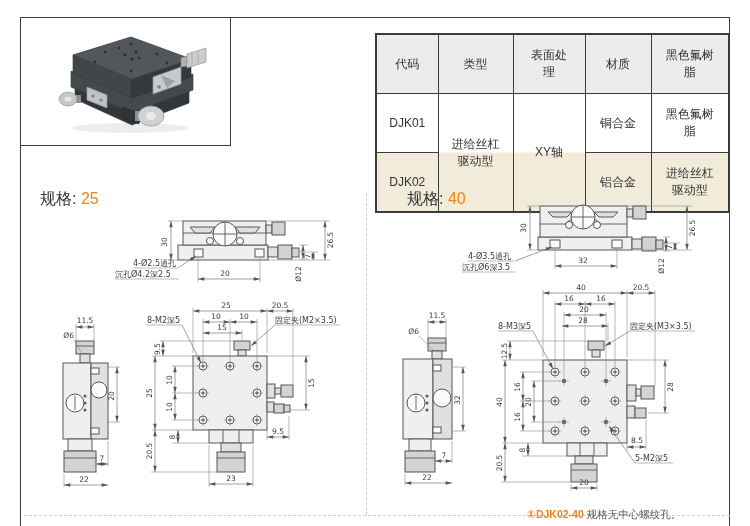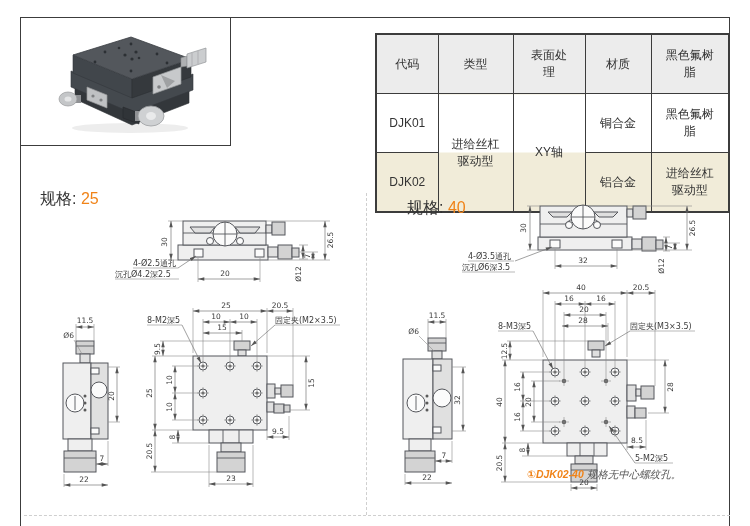--- a/index.html
+++ b/index.html
@@ -147,21 +147,21 @@
 </tbody>
   </table>
 
 <div class="abs vdash"></div>
 <div class="abs hdash"></div>
 
 <div class="abs spec-title" style="left:40px;top:189px;">
   <span>规格:</span>
   <span class="size">25</span>
 </div>
-<div class="abs spec-title" style="left:407px;top:198px;">
+<div class="abs spec-title" style="left:407px;top:189px;">
   <span>规格:</span>
   <span class="size">40</span>
 </div>
 
 <svg class="abs" style="left:22px;top:200px;" width="344" height="315" viewBox="0 0 344 315">
 
   <g>
     <rect class="o" x="156" y="45" width="90" height="15"></rect>
     <rect class="ow" x="172" y="49" width="9" height="8"></rect>
     <rect class="ow" x="233" y="49" width="9" height="8"></rect>
@@ -718,16 +718,16 @@
     </g>
     <g>
       <line class="ext" x1="199" y1="289" x2="199" y2="296"></line>
       <line class="ext" x1="225" y1="289" x2="225" y2="296"></line>
       <line class="dim" x1="199" y1="293" x2="225" y2="293" marker-start="url(#arr)" marker-end="url(#arr)"></line>
       <text class="dimtxt" x="212" y="290" text-anchor="middle">20</text>
     </g>
   </g>
 </svg>
 
-<div class="abs footnote" style="left:527px;top:468px;font-style:italic;">
+<div class="abs footnote" style="left:527px;top:508px;">
   <span class="hl">①</span><span class="hl">DJK02-40</span>
   <span>规格无中心螺纹孔。</span>
 </div>
 
 </body></html>

